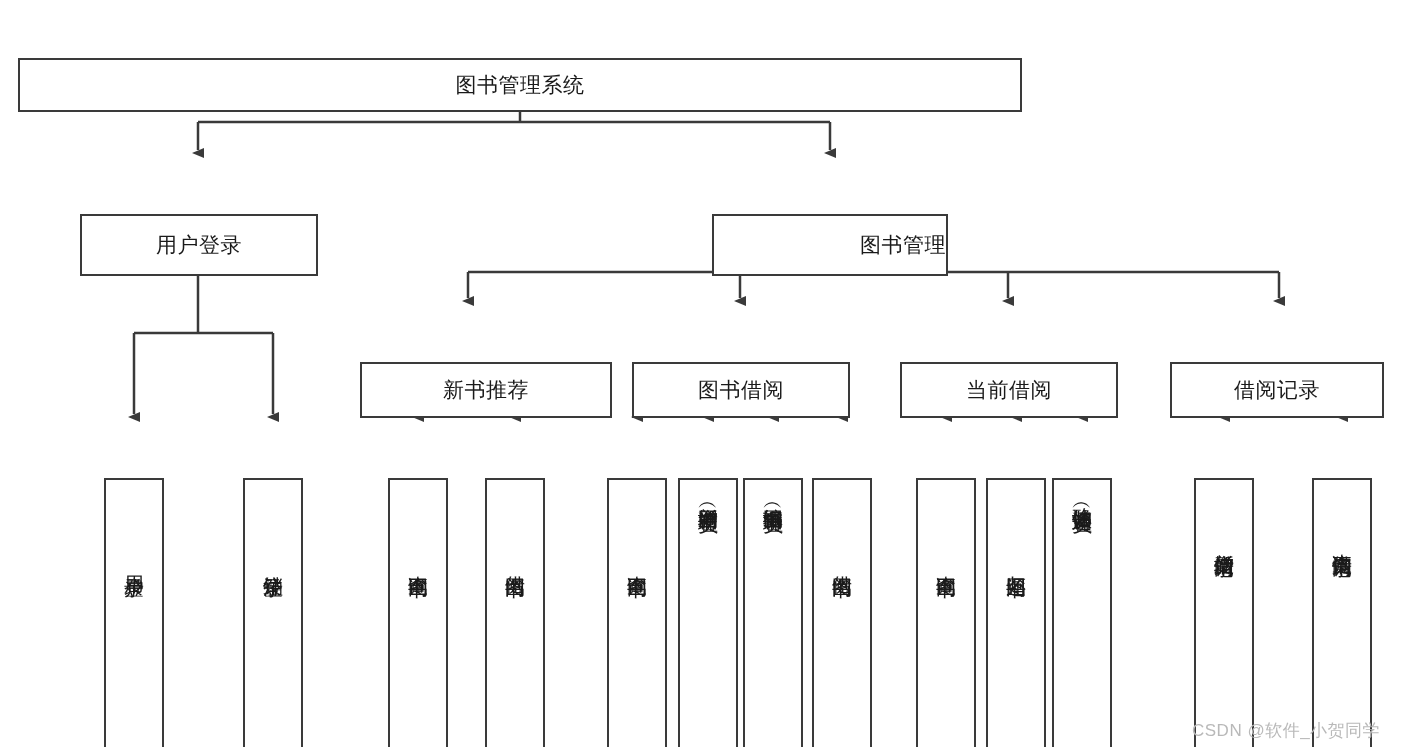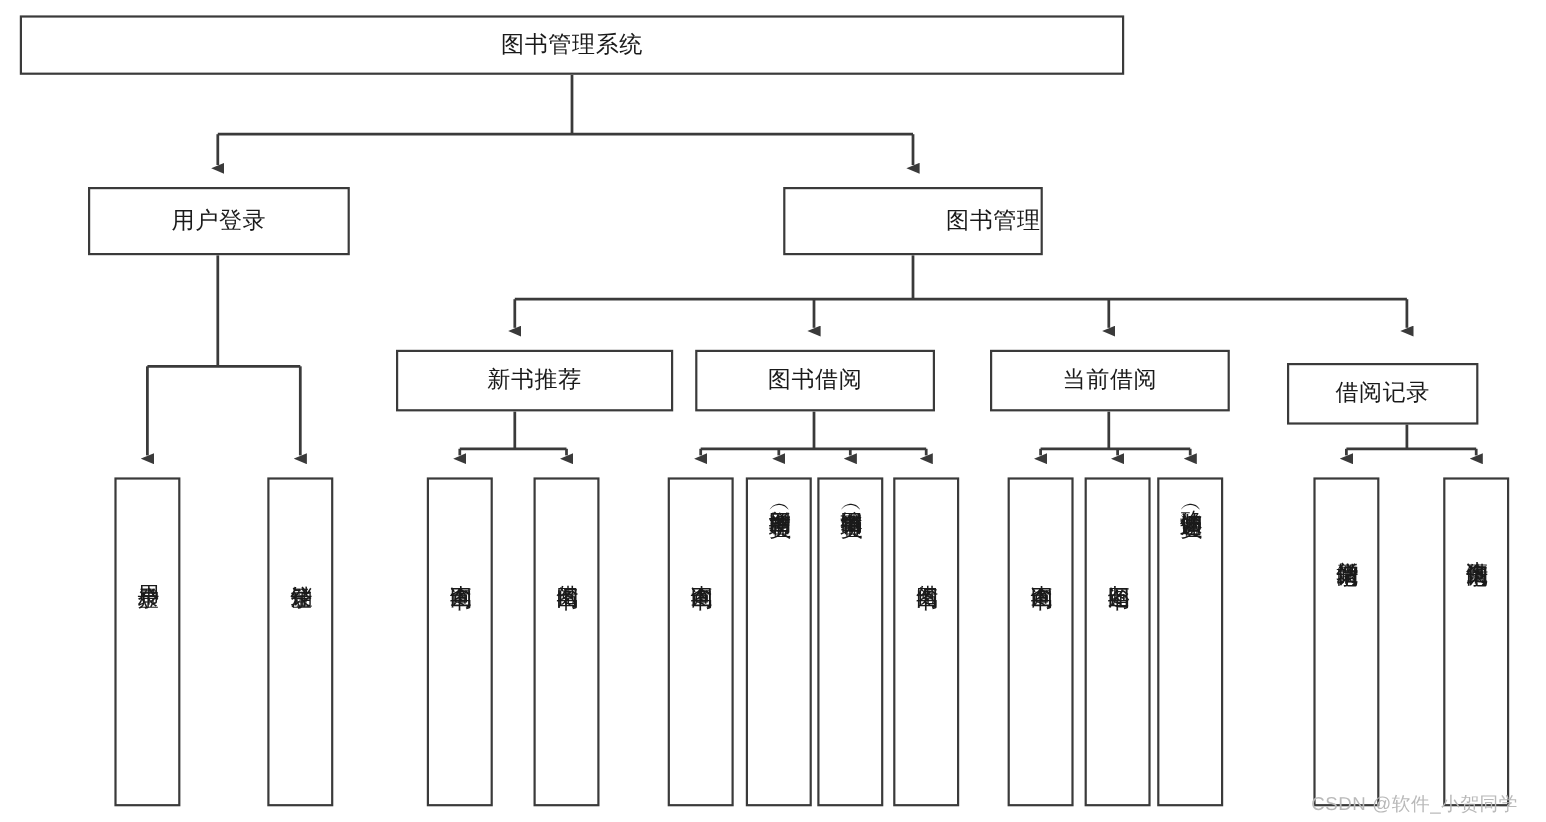--- a/index.html
+++ b/index.html
@@ -26,20 +26,21 @@
   }
   .node {
     position: absolute;
     box-sizing: border-box;
     background: #ffffff;
     border: 2px solid #3a3a3a;
     display: flex;
     align-items: center;
     justify-content: center;
     color: #1a1a1a;
+    margin-top: 44px;
   }
   .node-h .label {
     font-size: 21px;
     line-height: 1.1;
     letter-spacing: 0.5px;
     white-space: nowrap;
   }
   .node-v {
     align-items: flex-start;
     justify-content: center;
@@ -139,21 +140,21 @@
 
   <div class="node node-h" style="left: 360px; top: 318px; width: 252px; height: 56px;">
     <span class="label">新书推荐</span>
   </div>
   <div class="node node-h" style="left: 632px; top: 318px; width: 218px; height: 56px;">
     <span class="label">图书借阅</span>
   </div>
   <div class="node node-h" style="left: 900px; top: 318px; width: 218px; height: 56px;">
     <span class="label">当前借阅</span>
   </div>
-  <div class="node node-h" style="left: 1170px; top: 330px; width: 174px; height: 56px;">
+  <div class="node node-h" style="left: 1170px; top: 318px; width: 214px; height: 56px;">
     <span class="label">借阅记录</span>
   </div>
 
   <div class="node node-v mid" style="left: 104px; top: 434px; width: 60px; height: 299px;">
     <span class="label">用户登录</span>
   </div>
   <div class="node node-v mid" style="left: 243px; top: 434px; width: 60px; height: 299px;">
     <span class="label">注销登录</span>
   </div>
   <div class="node node-v mid" style="left: 388px; top: 434px; width: 60px; height: 299px;">

